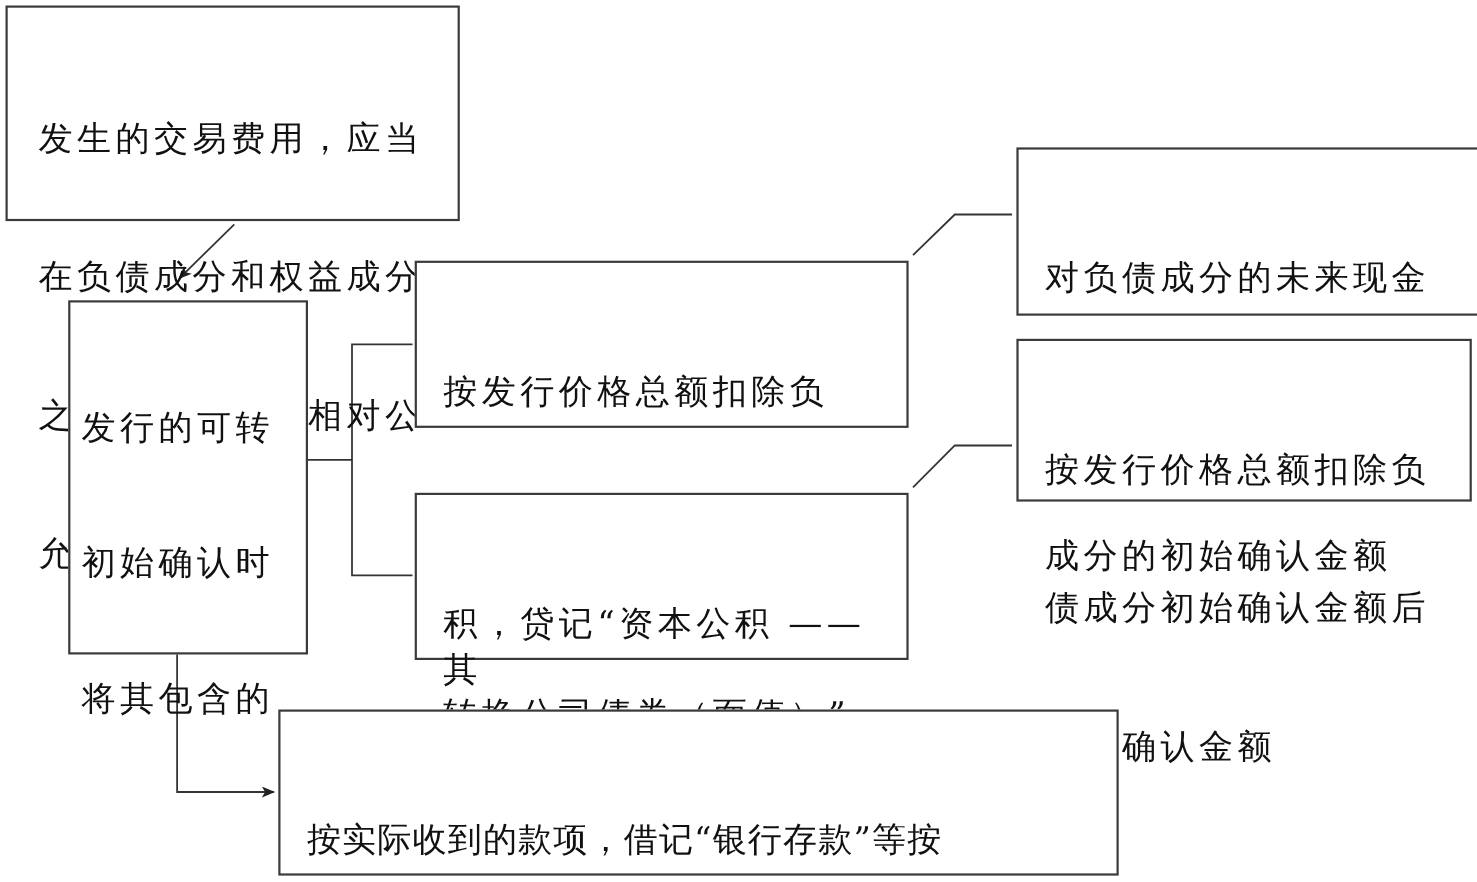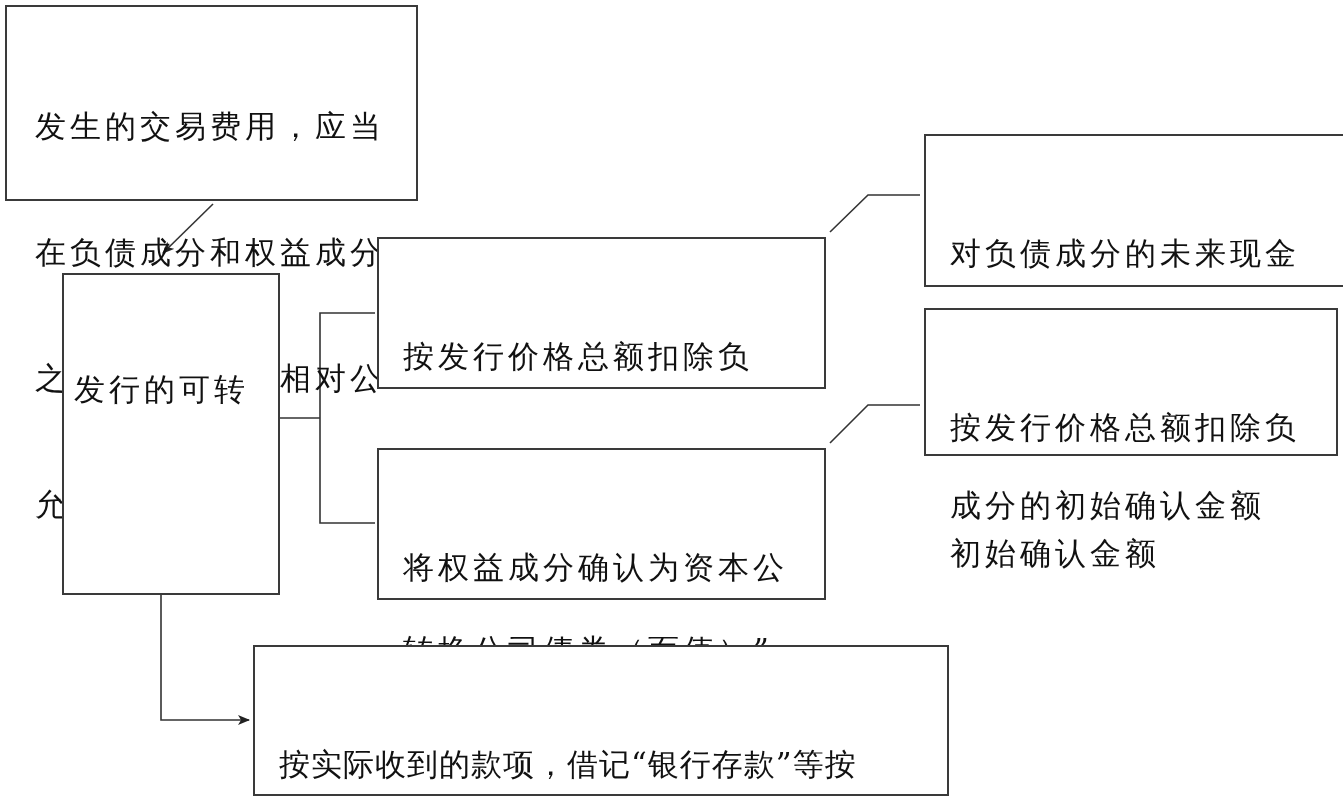--- a/index.html
+++ b/index.html
@@ -32,56 +32,58 @@
     <div>发生的交易费用，应当</div>
     <div>在负债成分和权益成分</div>
     <div>之间按照各自的相对公</div>
     <div>允价值进行分摊</div>
   </div>
 </div>
 
 <div class="box" style="left:62px;top:257px;width:218px;height:322px;margin-top:16px;">
   <div class="txt" style="left:10px;top:12px;width:190px;line-height:41px;">
     <div>发行的可转</div>
+    <div>初始确认时</div>
+    <div>将其包含的</div>
     
     
     
   </div>
 </div>
 
 <div class="box" style="left:377px;top:237px;width:449px;height:152px;">
   <div class="txt" style="left:24px;top:12px;width:420px;">
     <div>按发行价格总额扣除负</div>
     <div>券，贷记“应付债券 —— 可</div>
     <div>转换公司债券（面值）”</div>
   </div>
 </div>
 
 <div class="box" style="left:377px;top:448px;width:449px;height:152px;">
   <div class="txt" style="left:24px;top:12px;width:420px;">
-    <div>将权益成分确认为资本公</div>
     <div>积，贷记“资本公积 —— 其</div>
     
   </div>
 </div>
 
 <div class="box" style="left:924px;top:134px;width:484px;height:153px;">
   <div class="txt" style="left:24px;top:12px;width:385px;">
     <div>对负债成分的未来现金</div>
     <div>流量进行折现确定负债</div>
     <div>成分的初始确认金额</div>
   </div>
 </div>
 
 <div class="box" style="left:924px;top:308px;width:414px;height:148px;">
   <div class="txt" style="left:24px;top:12px;width:385px;">
     <div>按发行价格总额扣除负</div>
+    <div>债成分初始确认金额后</div>
     <div>初始确认金额</div>
   </div>
 </div>
 
-<div class="box" style="left:253px;top:645px;width:696px;height:151px;">
+<div class="box" style="left:253px;top:645px;width:764px;height:151px;">
   <div class="txt" style="left:24px;top:12px;width:670px;letter-spacing:1px;">
     <div>按实际收到的款项，借记“银行存款”等按</div>
     
     
   </div>
 </div>
 
 </body></html>

